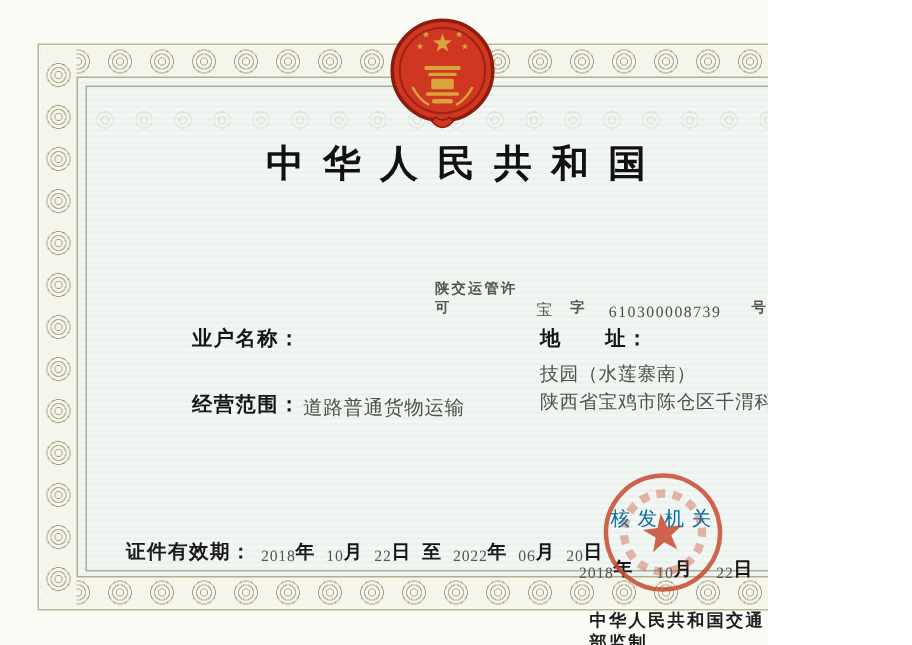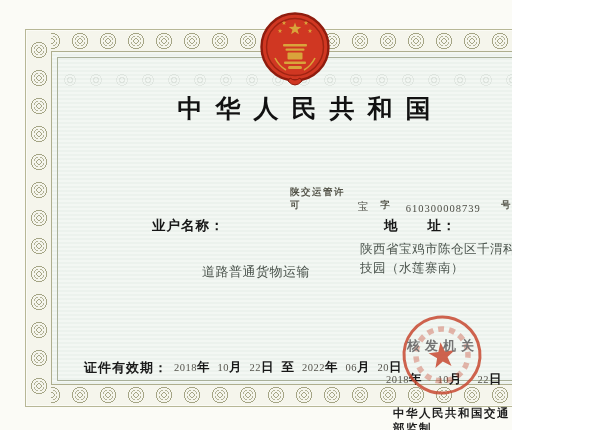--- a/index.html
+++ b/index.html
@@ -44,35 +44,35 @@
   .title-country{top:92px;font-size:25px;letter-spacing:13px;text-indent:13px;}
   .title-main{top:125px;font-size:39px;letter-spacing:5px;text-indent:5px;}
   
   .license-line{position:absolute;left:290px;top:186px;display:flex;align-items:flex-end;
     font-size:9.5px;color:#55554a;font-weight:bold;letter-spacing:1.5px;}
   .license-line .fill{font-family:"Liberation Serif","DejaVu Serif",serif;
     font-weight:normal;color:#4c4c44;font-size:10.5px;letter-spacing:1px;
     position:relative;top:2px;}
   .gap8{width:8px;} .gap12{width:12px;} .gap16{width:16px;} .gap22{width:22px;}
   
-  .lbl{position:absolute;font-size:13.5px;font-weight:bold;color:#161616;letter-spacing:1px;margin-left:24px;}
+  .lbl{position:absolute;font-size:13.5px;font-weight:bold;color:#161616;letter-spacing:1px;}
   .val{position:absolute;font-family:"Liberation Serif","DejaVu Serif",serif;
     font-size:13px;color:#49524b;letter-spacing:.5px;}
   .addr-val{line-height:1.55;width:182px;font-size:12.5px;}
   .addr-val span{display:block;}
   
-  .date-row{position:absolute;display:flex;align-items:flex-start;}
+  .date-row{position:absolute;display:flex;align-items:center;}
   .date-row .u{font-size:12.5px;font-weight:bold;color:#161616;}
   .date-row .n{font-family:Liberation Serif, serif;font-size:10.5px;
     color:#55544c;position:relative;top:3px;letter-spacing:.5px;}
   .validity-row{left:84px;top:359px;}
   .validity-row .lbl-inline{font-size:13px;font-weight:bold;letter-spacing:1px;margin-right:6px;}
   .issue-date{left:386px;top:371px;}
-  .issuer-label{position:absolute;left:407px;top:337px;font-size:13px;font-weight:bold;
-    letter-spacing:5px;color:#737373;z-index:4;}
+  .issuer-label{position:absolute;left:407px;top:337px;font-size:13px;font-weight:normal;
+    letter-spacing:5px;color:#0369a1;z-index:4;}
   .seal{position:absolute;left:396px;top:309px;width:92px;height:92px;opacity:.85;z-index:3;
     transform:rotate(-7deg);}
   
   .footer{position:absolute;left:393px;top:406px;font-size:11.5px;font-weight:bold;
     letter-spacing:1.5px;color:#1d1d1d;}
 </style>
 </head>
 <body>
 
 <div id="stage">
@@ -120,24 +120,25 @@
     <span class="gap16"></span>
     <span class="fill">610300008739</span>
     <span class="gap22"></span>
     <span>号</span>
   </div>
 
   <div class="lbl" style="left:128px;top:217px">业户名称：</div>
 
   <div class="lbl" style="left:360px;top:217px">地　　址：</div>
   <div class="val addr-val" style="left:360px;top:240px">
+    <span>技园（水莲寨南）</span>
     <span>陕西省宝鸡市陈仓区千渭科</span>
-    <span>技园（水莲寨南）</span>
   </div>
 
+  <div class="lbl" style="left:128px;top:261px">经营范围：</div>
   <div class="val" style="left:202px;top:263px">道路普通货物运输</div>
 
   <div class="date-row validity-row">
     <span class="lbl-inline">证件有效期：</span>
     <span class="n">2018</span>
     <span class="u">年</span>
     <span class="gap8"></span>
     <span class="n">10</span>
     <span class="u">月</span>
     <span class="gap8"></span>

